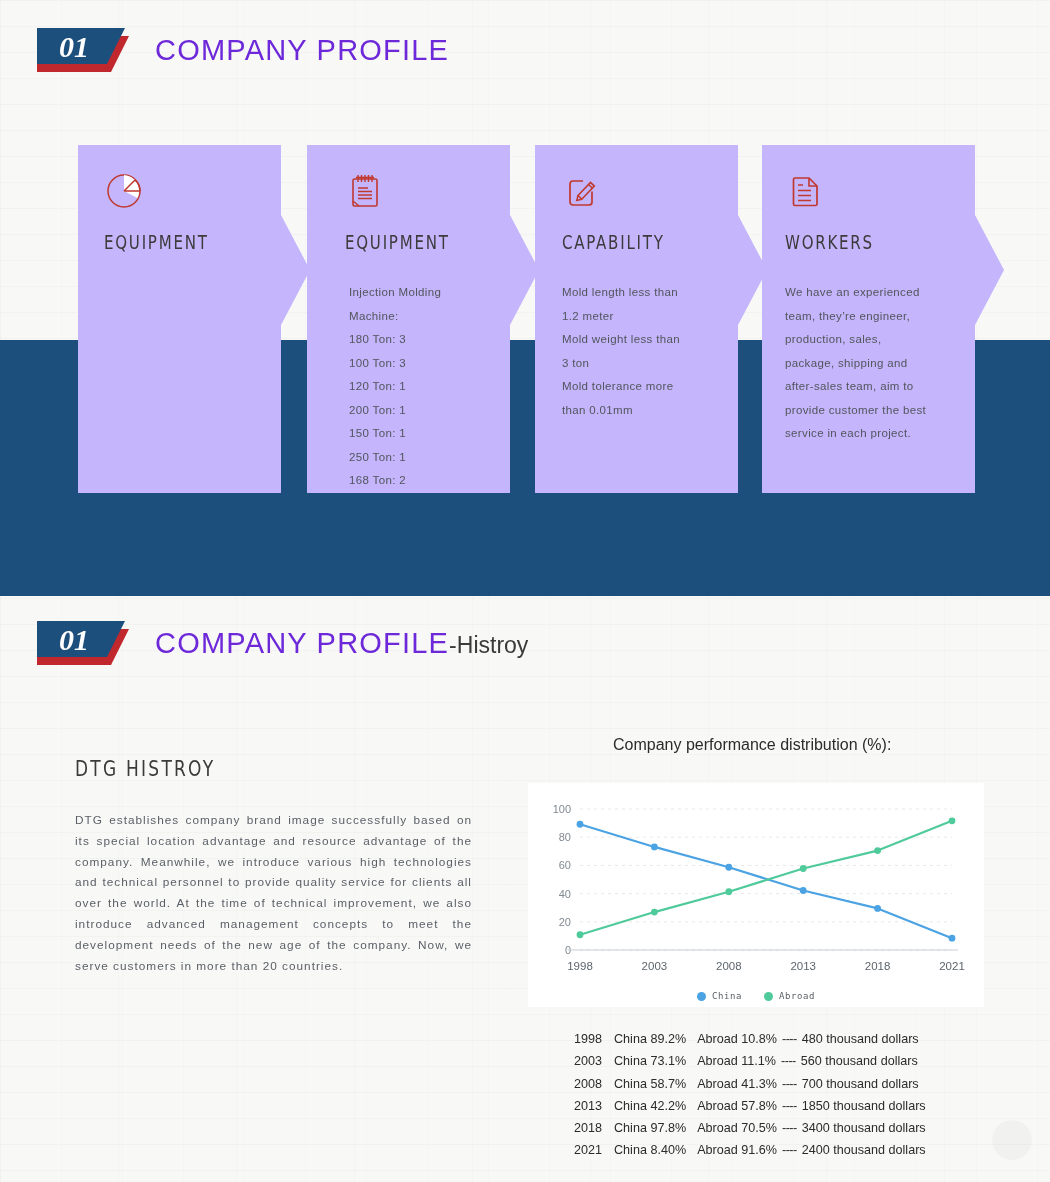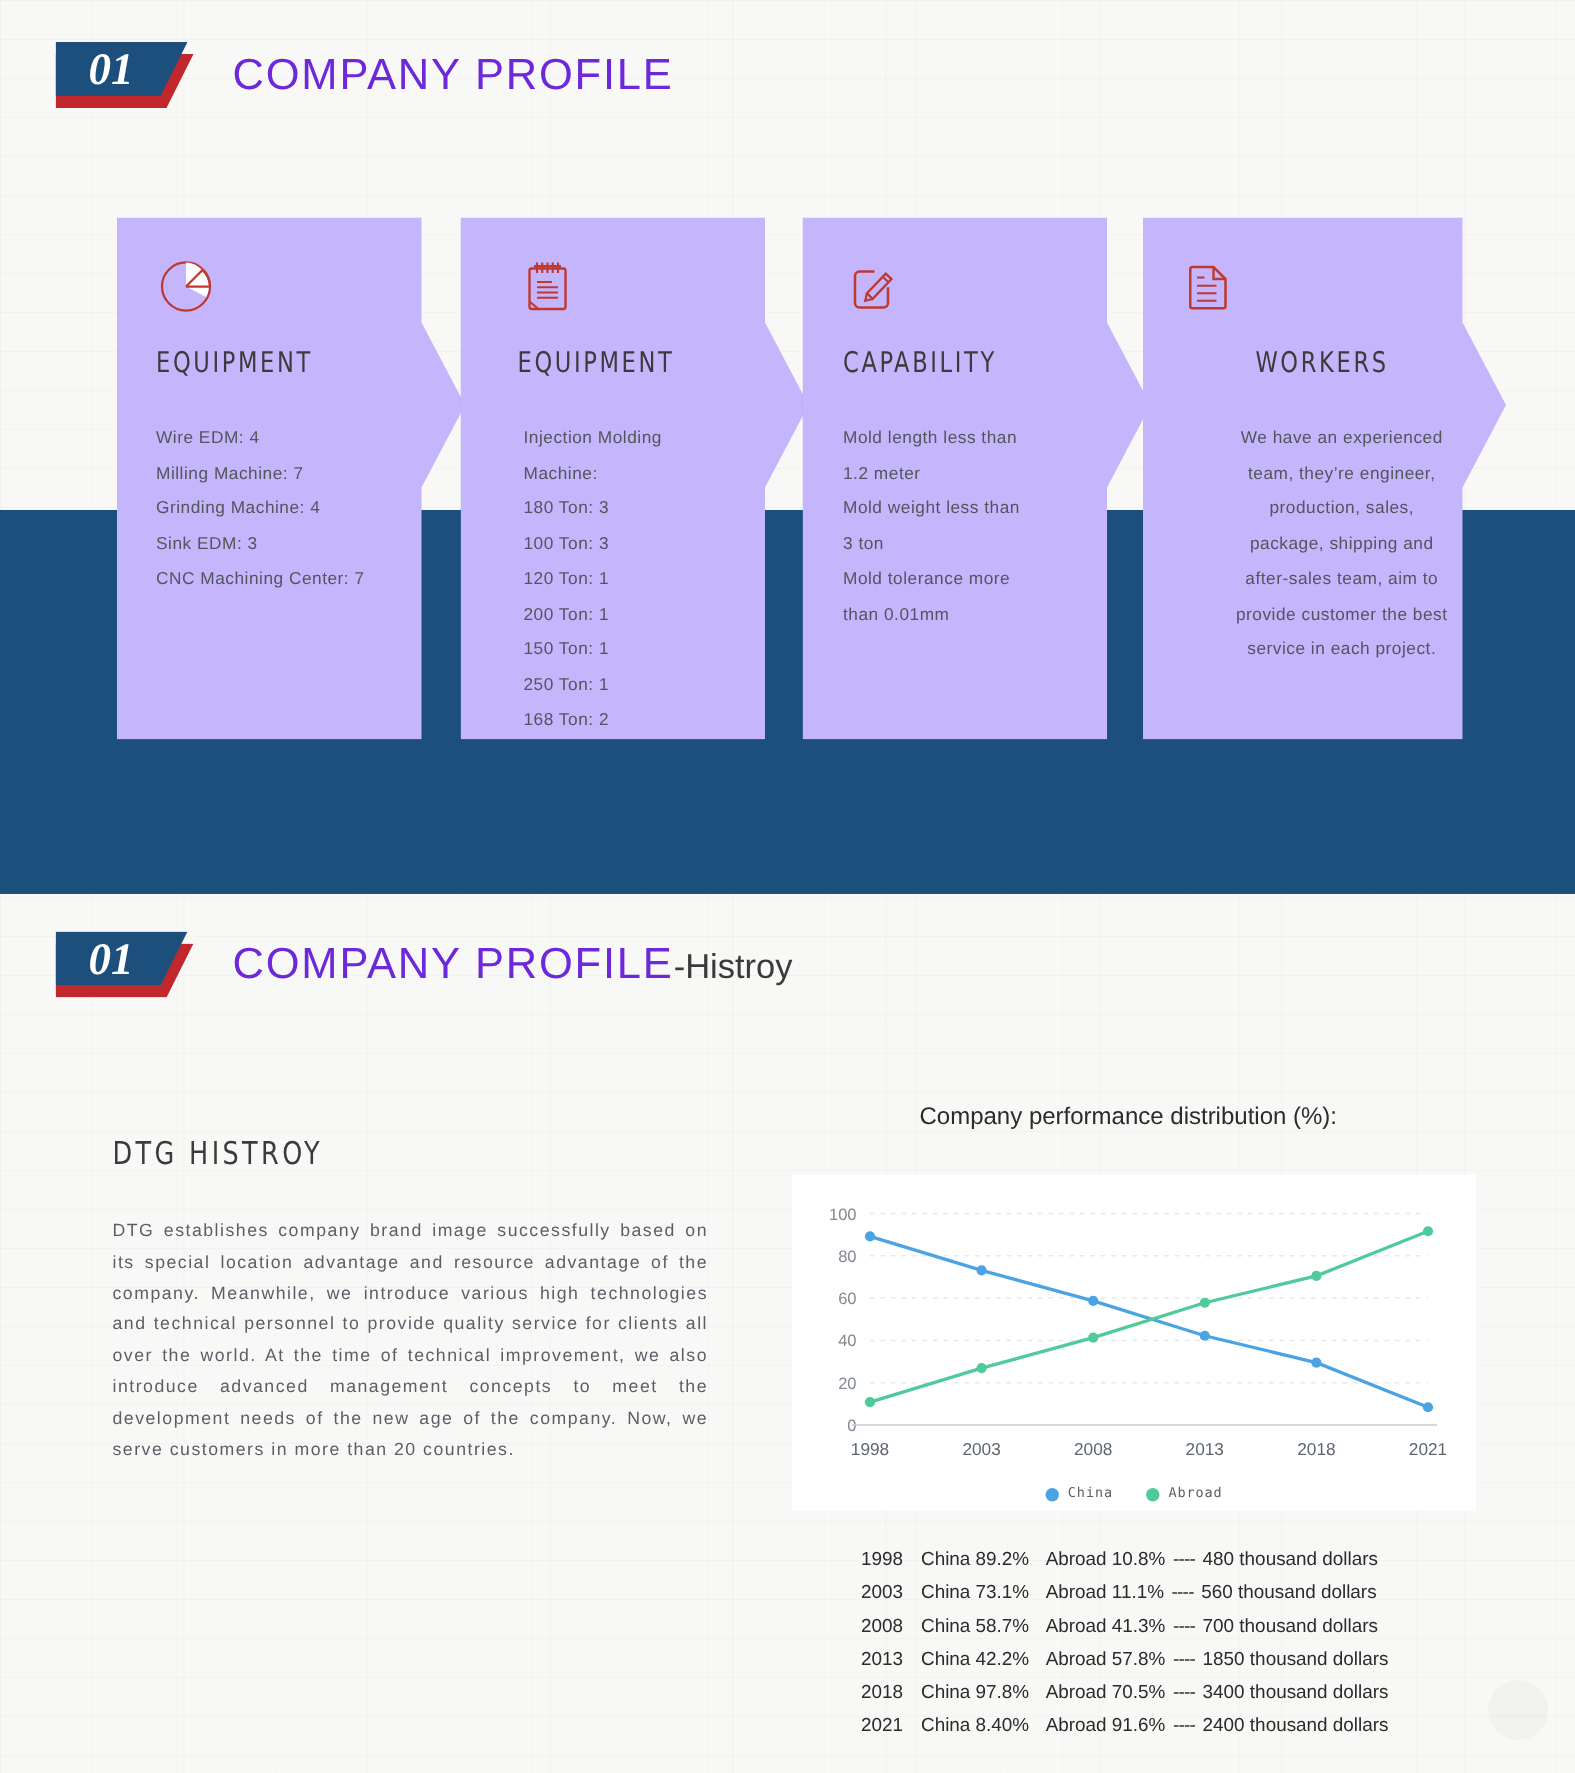--- a/index.html
+++ b/index.html
@@ -165,27 +165,20 @@
     <div class="card-inner">
       <div class="card-icon">
         <svg viewBox="0 0 40 40" width="40" height="40">
           <circle cx="20" cy="20" r="16" fill="none" stroke="#c0392f" stroke-width="1.5"></circle>
           <path d="M20 20 L20 4 A16 16 0 0 1 33.5 27 Z" fill="#ffffff"></path>
           <path d="M20 20 L31 9 M20 20 L36 20" stroke="#c0392f" stroke-width="1.5" fill="none"></path>
           <path d="M31 9 A16 16 0 0 1 36 20" fill="none" stroke="#c0392f" stroke-width="1.5"></path>
         </svg>
       </div>
       <div class="card-title">EQUIPMENT</div>
-      <div class="card-lines">
-        <div>Wire EDM: 4</div>
-        <div>Milling Machine: 7</div>
-        <div>Grinding Machine: 4</div>
-        <div>Sink EDM: 3</div>
-        <div>CNC Machining Center: 7</div>
-      </div>
     </div>
   </div>
 
   <div class="card" style="left:307px; width:232px;
        clip-path: polygon(0 0, 203px 0, 203px 70px, 232px 125px, 203px 180px, 203px 348px, 0 348px);">
     <div class="card-inner" style="padding-left:42px;">
       <div class="card-icon" style="margin-left:-4px;">
         <svg viewBox="0 0 40 40" width="40" height="40">
           <rect x="8" y="8" width="24" height="27" rx="1.5" fill="none" stroke="#c0392f" stroke-width="1.6"></rect>
           <path d="M13 4 v7 M16.5 4 v7 M20 4 v7 M23.5 4 v7 M27 4 v7" stroke="#c0392f" stroke-width="1.4"></path>
@@ -227,21 +220,21 @@
         <div>Mold weight less than</div>
         <div>3 ton</div>
         <div>Mold tolerance more</div>
         <div>than 0.01mm</div>
       </div>
     </div>
   </div>
 
   <div class="card" style="left:762px; width:242px;
        clip-path: polygon(0 0, 213px 0, 213px 70px, 242px 125px, 213px 180px, 213px 348px, 0 348px);">
-    <div class="card-inner" style="padding-left:23px;text-align:center;">
+    <div class="card-inner" style="padding-left:23px;">
       <div class="card-icon">
         <svg viewBox="0 0 40 40" width="40" height="40">
           <path d="M10 7 h14 l8 8 V33 a1.5 1.5 0 0 1 -1.5 1.5 H10 A1.5 1.5 0 0 1 8.5 33 V8.5 A1.5 1.5 0 0 1 10 7 Z" fill="none" stroke="#c0392f" stroke-width="1.7"></path>
           <path d="M24 7 V15 h8" fill="none" stroke="#c0392f" stroke-width="1.6"></path>
           <path d="M13 14 h5 M13 19.5 h13 M13 24.5 h13 M13 29.5 h13" stroke="#c0392f" stroke-width="1.4"></path>
         </svg>
       </div>
       <div class="card-title">WORKERS</div>
       <div class="card-lines">
         <div>We have an experienced</div>

